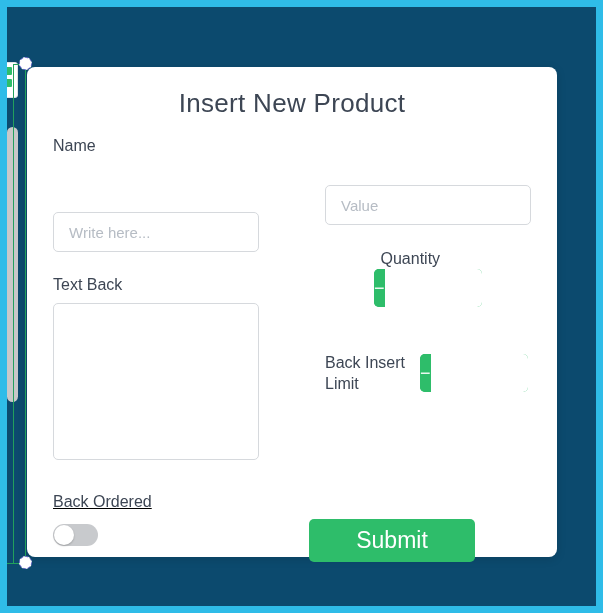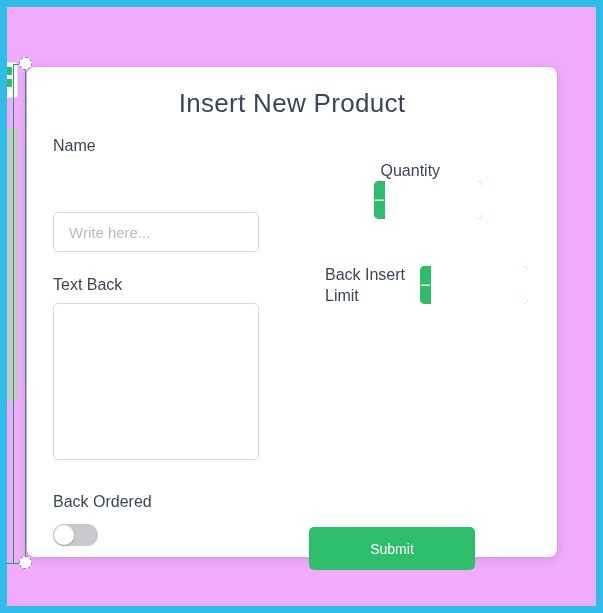--- a/index.html
+++ b/index.html
@@ -8,21 +8,21 @@
     width: 603px;
     height: 613px;
     overflow: hidden;
     font-family: "Liberation Sans", sans-serif;
   }
 
   #viewport {
     position: relative;
     width: 603px;
     height: 613px;
-    background: #f0abfc;
+    background: #0c4a6e;
   }
 
   
   #editor-frame {
     position: absolute;
     inset: 0;
     border: 7px solid #2fbce8;
     pointer-events: none;
     z-index: 40;
   }
@@ -207,20 +207,21 @@
     color: #3d4654;
     font-family: "Liberation Sans", sans-serif;
     outline: none;
   }
 
   
   #form-footer {
     display: flex;
     padding: 0 26px;
     margin-top: 29px;
+    text-decoration: underline;
   }
 
   #backordered-label {
     font-size: 16px;
     color: #3d4654;
     margin-bottom: 13px;
   }
 
   #toggle-switch {
     width: 45px;
@@ -241,24 +242,24 @@
     box-shadow: 0 1px 2px rgba(0,0,0,0.22);
   }
 
   #submit-button {
     width: 166px;
     height: 43px;
     background: #2ebd6a;
     border: none;
     border-radius: 5px;
     color: #ffffff;
-    font-size: 14px;
+    font-size: 23px;
     font-family: "Liberation Sans", sans-serif;
     cursor: pointer;
-    margin-top: 34px;
+    margin-top: 26px;
   }
 </style>
 </head>
 <body>
 
 <div id="viewport">
 
   <div id="scrollbar-track"></div>
   <div id="scrollbar-thumb"></div>
 
@@ -285,20 +286,21 @@
 
         <div class="field-label">Name</div>
         <input class="text-input" type="text" placeholder="Write here..." style="">
 
         <div class="field-label spacer-text-block">Text Back</div>
         <textarea class="textarea-input" placeholder="" style=""></textarea>
       </div>
 
       <div class="col col-right">
 
+        <input class="text-input" type="text" placeholder="Value" style="">
 
         
         <div class="stepper-row stepper-row-quantity">
           <div class="stepper-label">Quantity</div>
           <div class="stepper">
             <button class="stepper-btn">−</button>
             <input class="stepper-value" type="text" style="">
 
           </div>
         </div>

